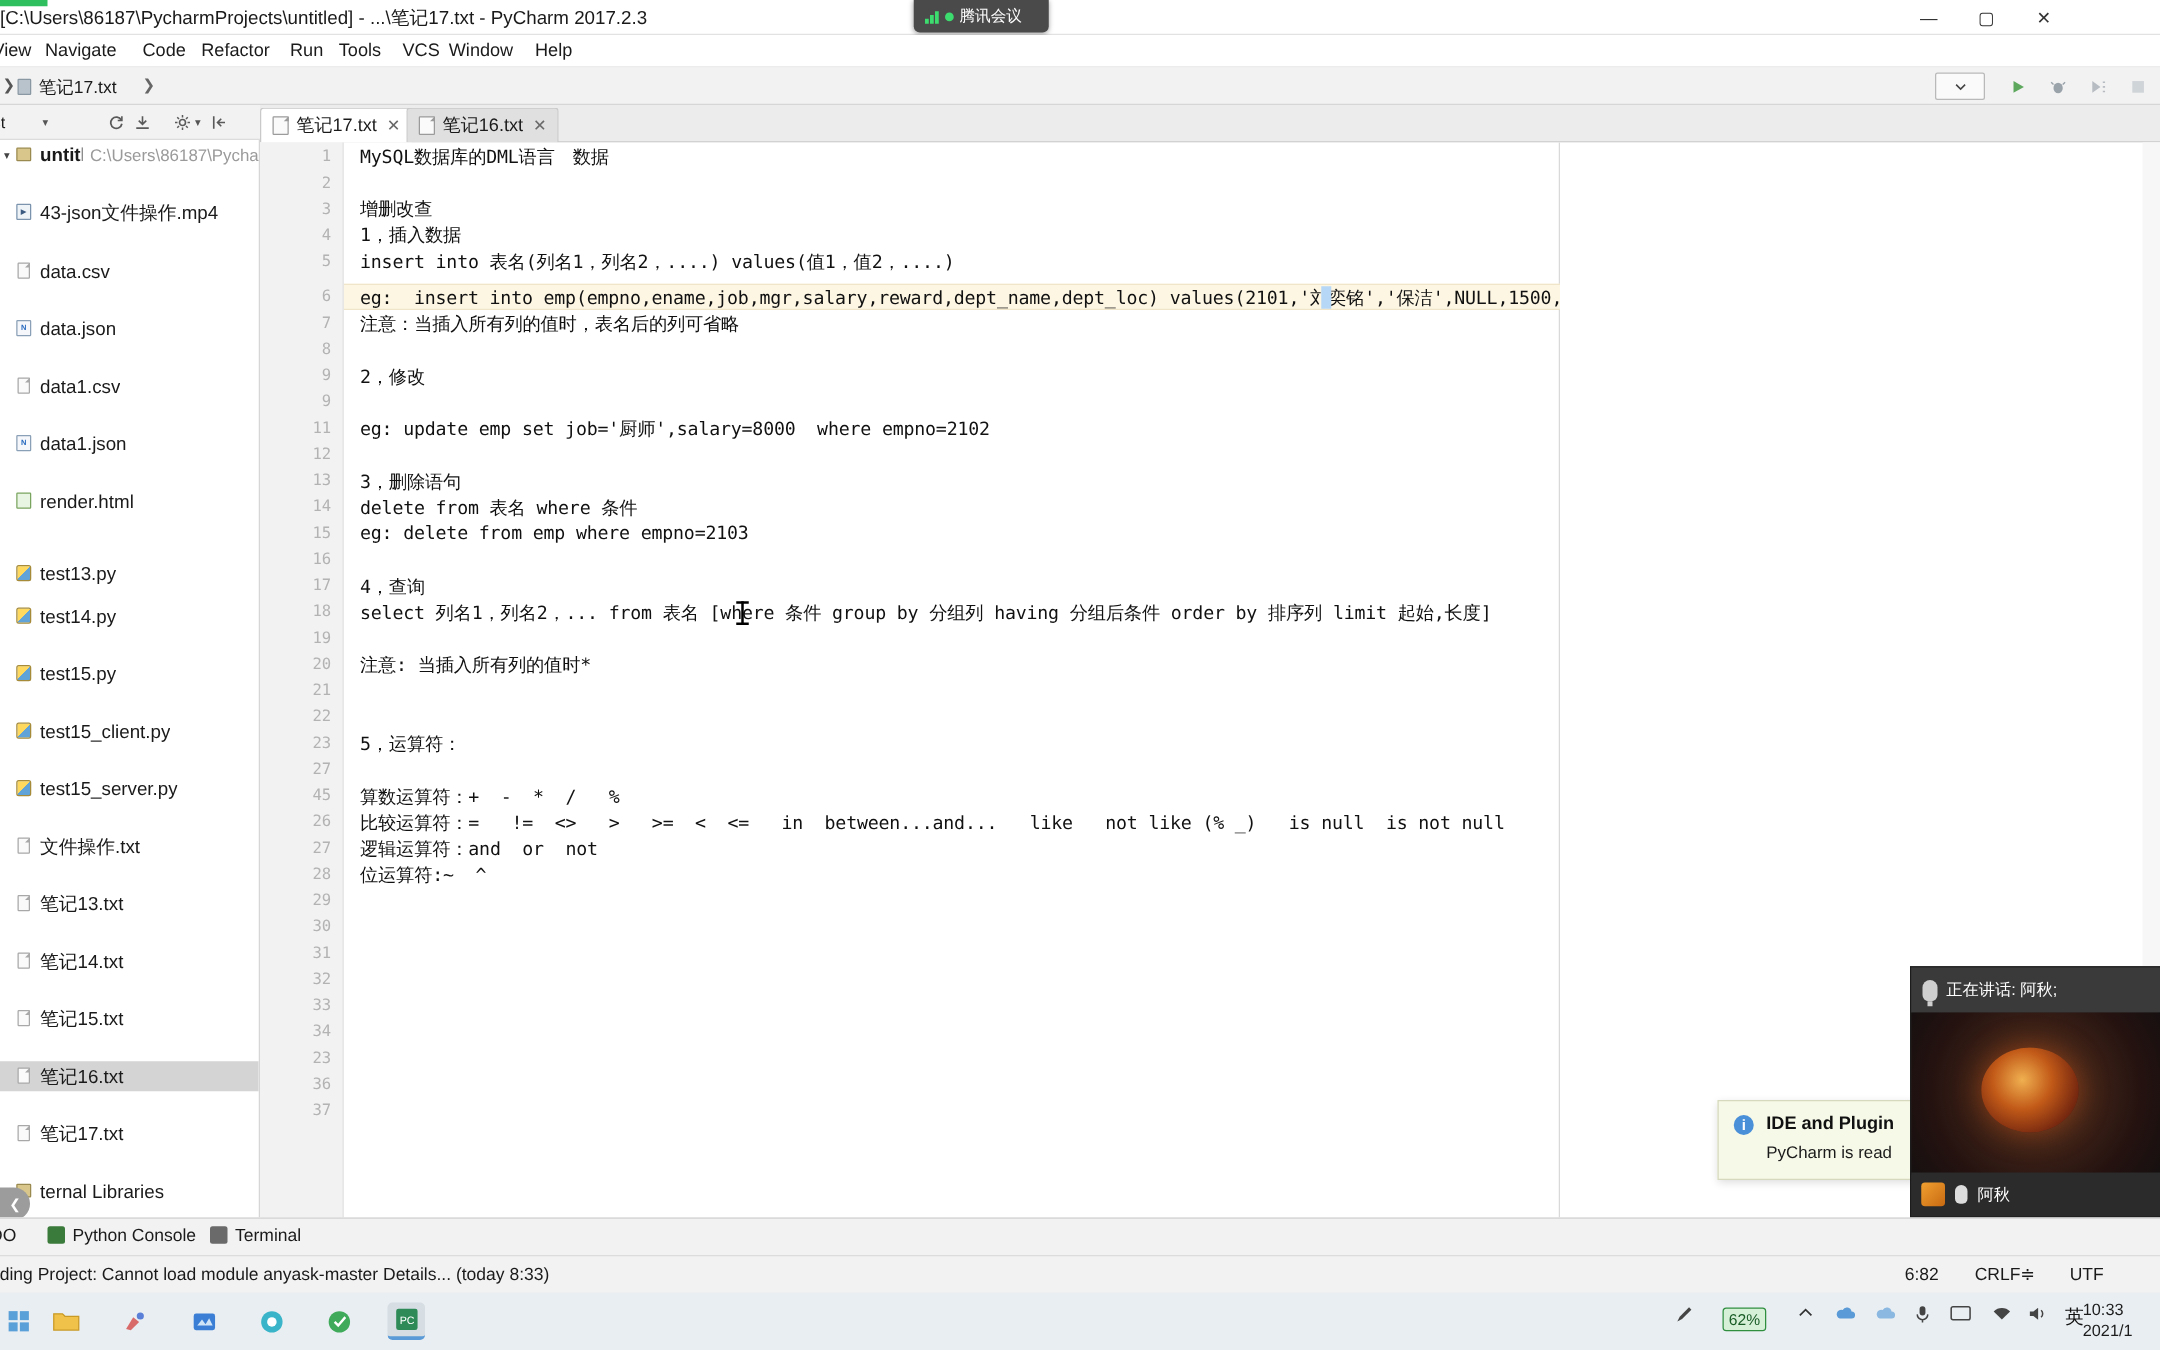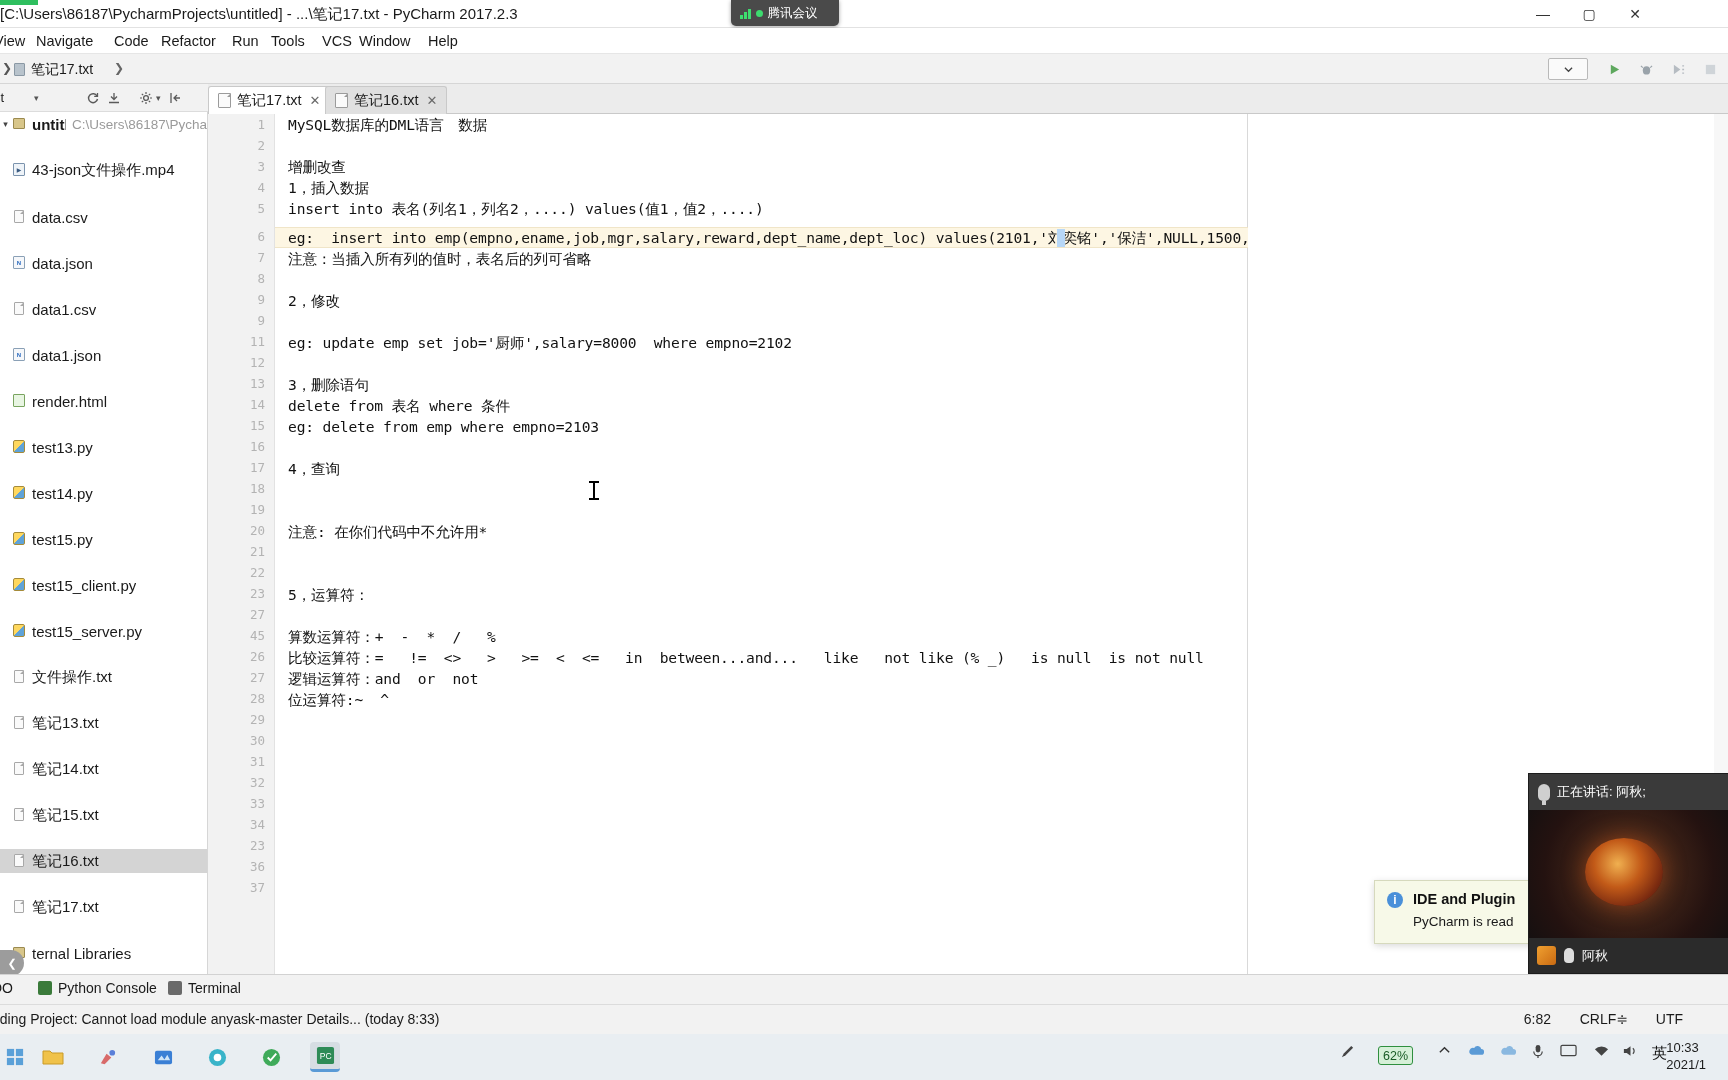--- a/index.html
+++ b/index.html
@@ -433,21 +433,21 @@
         </span>
       <span class="tlabel">data1.json</span>
     </div>
     <div class="tree-row" style="top:133px">
       <span class="arrow"></span>
       <span class="tico">
           <span class="ic-html"></span>
         </span>
       <span class="tlabel">render.html</span>
     </div>
-    <div class="tree-row" style="top:155px">
+    <div class="tree-row" style="top:167px">
       <span class="arrow"></span>
       <span class="tico">
           <span class="ic-py"></span>
         </span>
       <span class="tlabel">test13.py</span>
     </div>
     <div class="tree-row" style="top:177px">
       <span class="arrow"></span>
       <span class="tico">
           <span class="ic-py"></span>
@@ -596,22 +596,23 @@
       <div class="cline" style="top:136px">注意：当插入所有列的值时，表名后的列可省略</div>
       <div class="cline" style="top:157px"></div>
       <div class="cline" style="top:178px">2，修改</div>
       <div class="cline" style="top:220px">eg: update emp set job='厨师',salary=8000  where empno=2102</div>
       <div class="cline" style="top:241px"></div>
       <div class="cline" style="top:262px">3，删除语句</div>
       <div class="cline" style="top:283px">delete from 表名 where 条件</div>
       <div class="cline" style="top:304px">eg: delete from emp where empno=2103</div>
       <div class="cline" style="top:325px"></div>
       <div class="cline" style="top:346px">4，查询</div>
+      <div class="cline" style="top:367px">select 列名1，列名2，... from 表名 [where 条件 group by 分组列 having 分组后条件 order by 排序列 limit 起始,长度]</div>
       <div class="cline" style="top:388px"></div>
-      <div class="cline" style="top:409px">注意: 在你们代码中不允许用*</div>
+      <div class="cline" style="top:409px">注意: 当插入所有列的值时*</div>
       <div class="cline" style="top:430px"></div>
       <div class="cline" style="top:451px"></div>
       <div class="cline" style="top:472px">5，运算符：</div>
       <div class="cline" style="top:493px"></div>
       <div class="cline" style="top:514px">算数运算符：+  -  *  /   %</div>
       <div class="cline" style="top:535px">比较运算符：=   !=  &lt;&gt;   &gt;   &gt;=  &lt;  &lt;=   in  between...and...   like   not like (% _)   is null  is not null</div>
       <div class="cline" style="top:556px">逻辑运算符：and  or  not</div>
       <div class="cline" style="top:577px">位运算符:~  ^</div>
 
       <div class="sel-bracket" style="left:781px; top:115px"></div>

